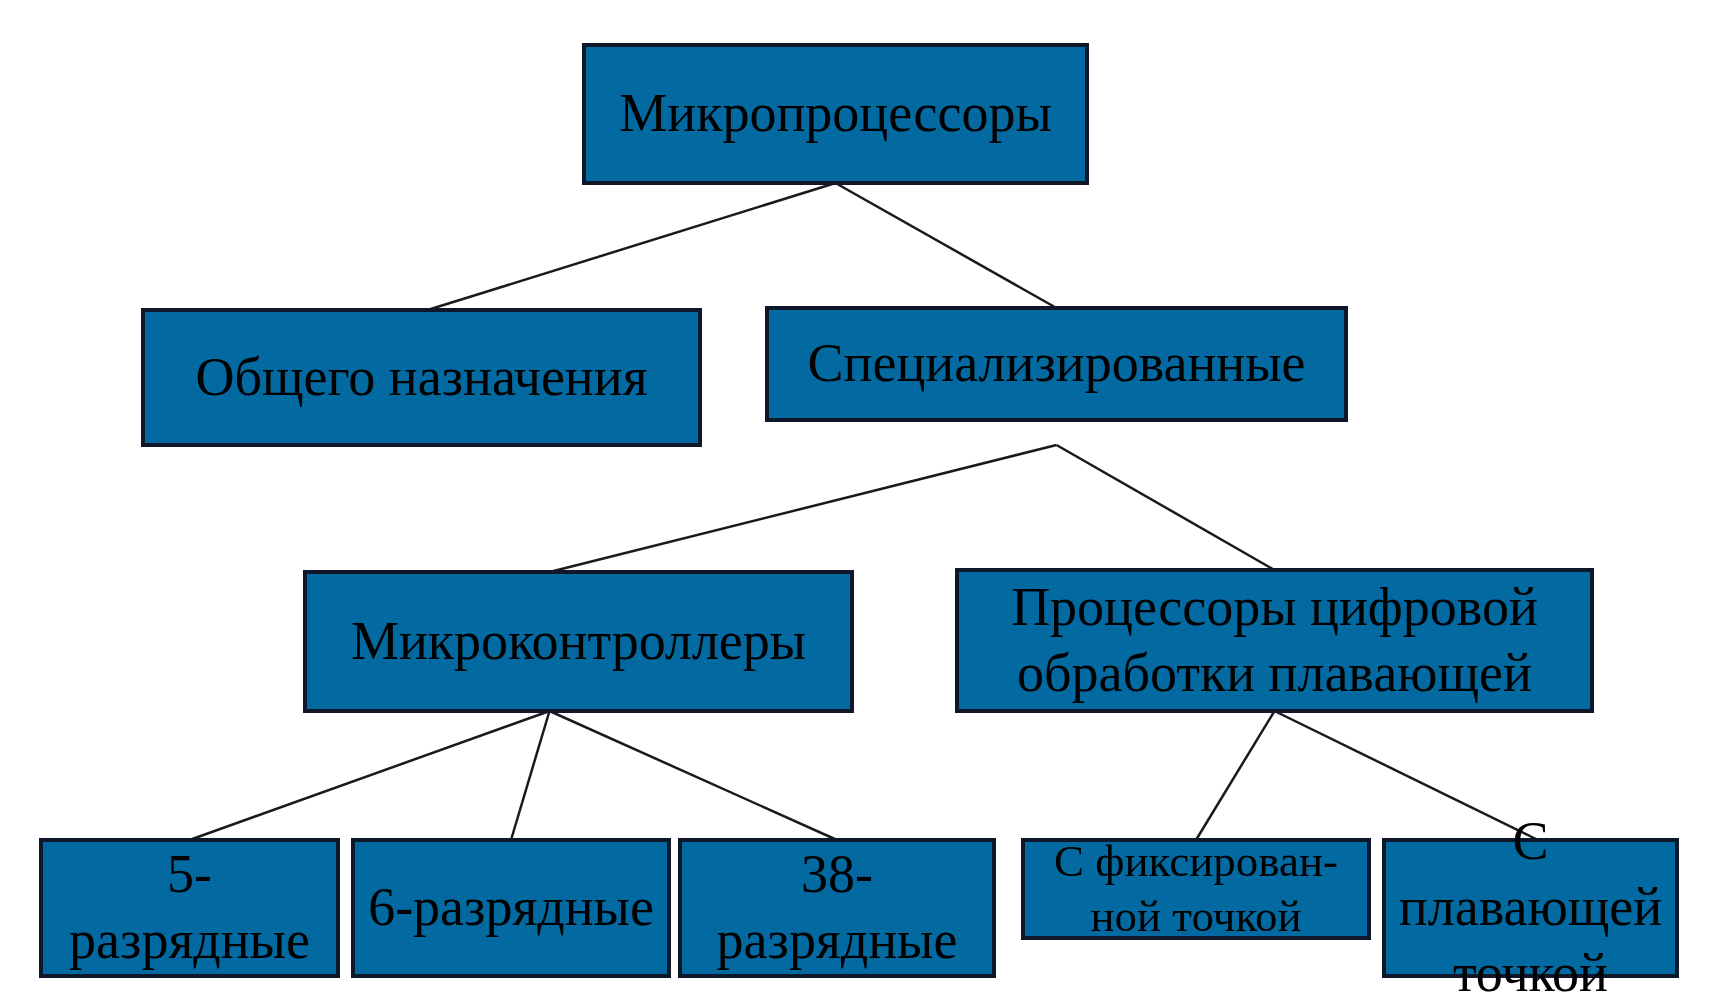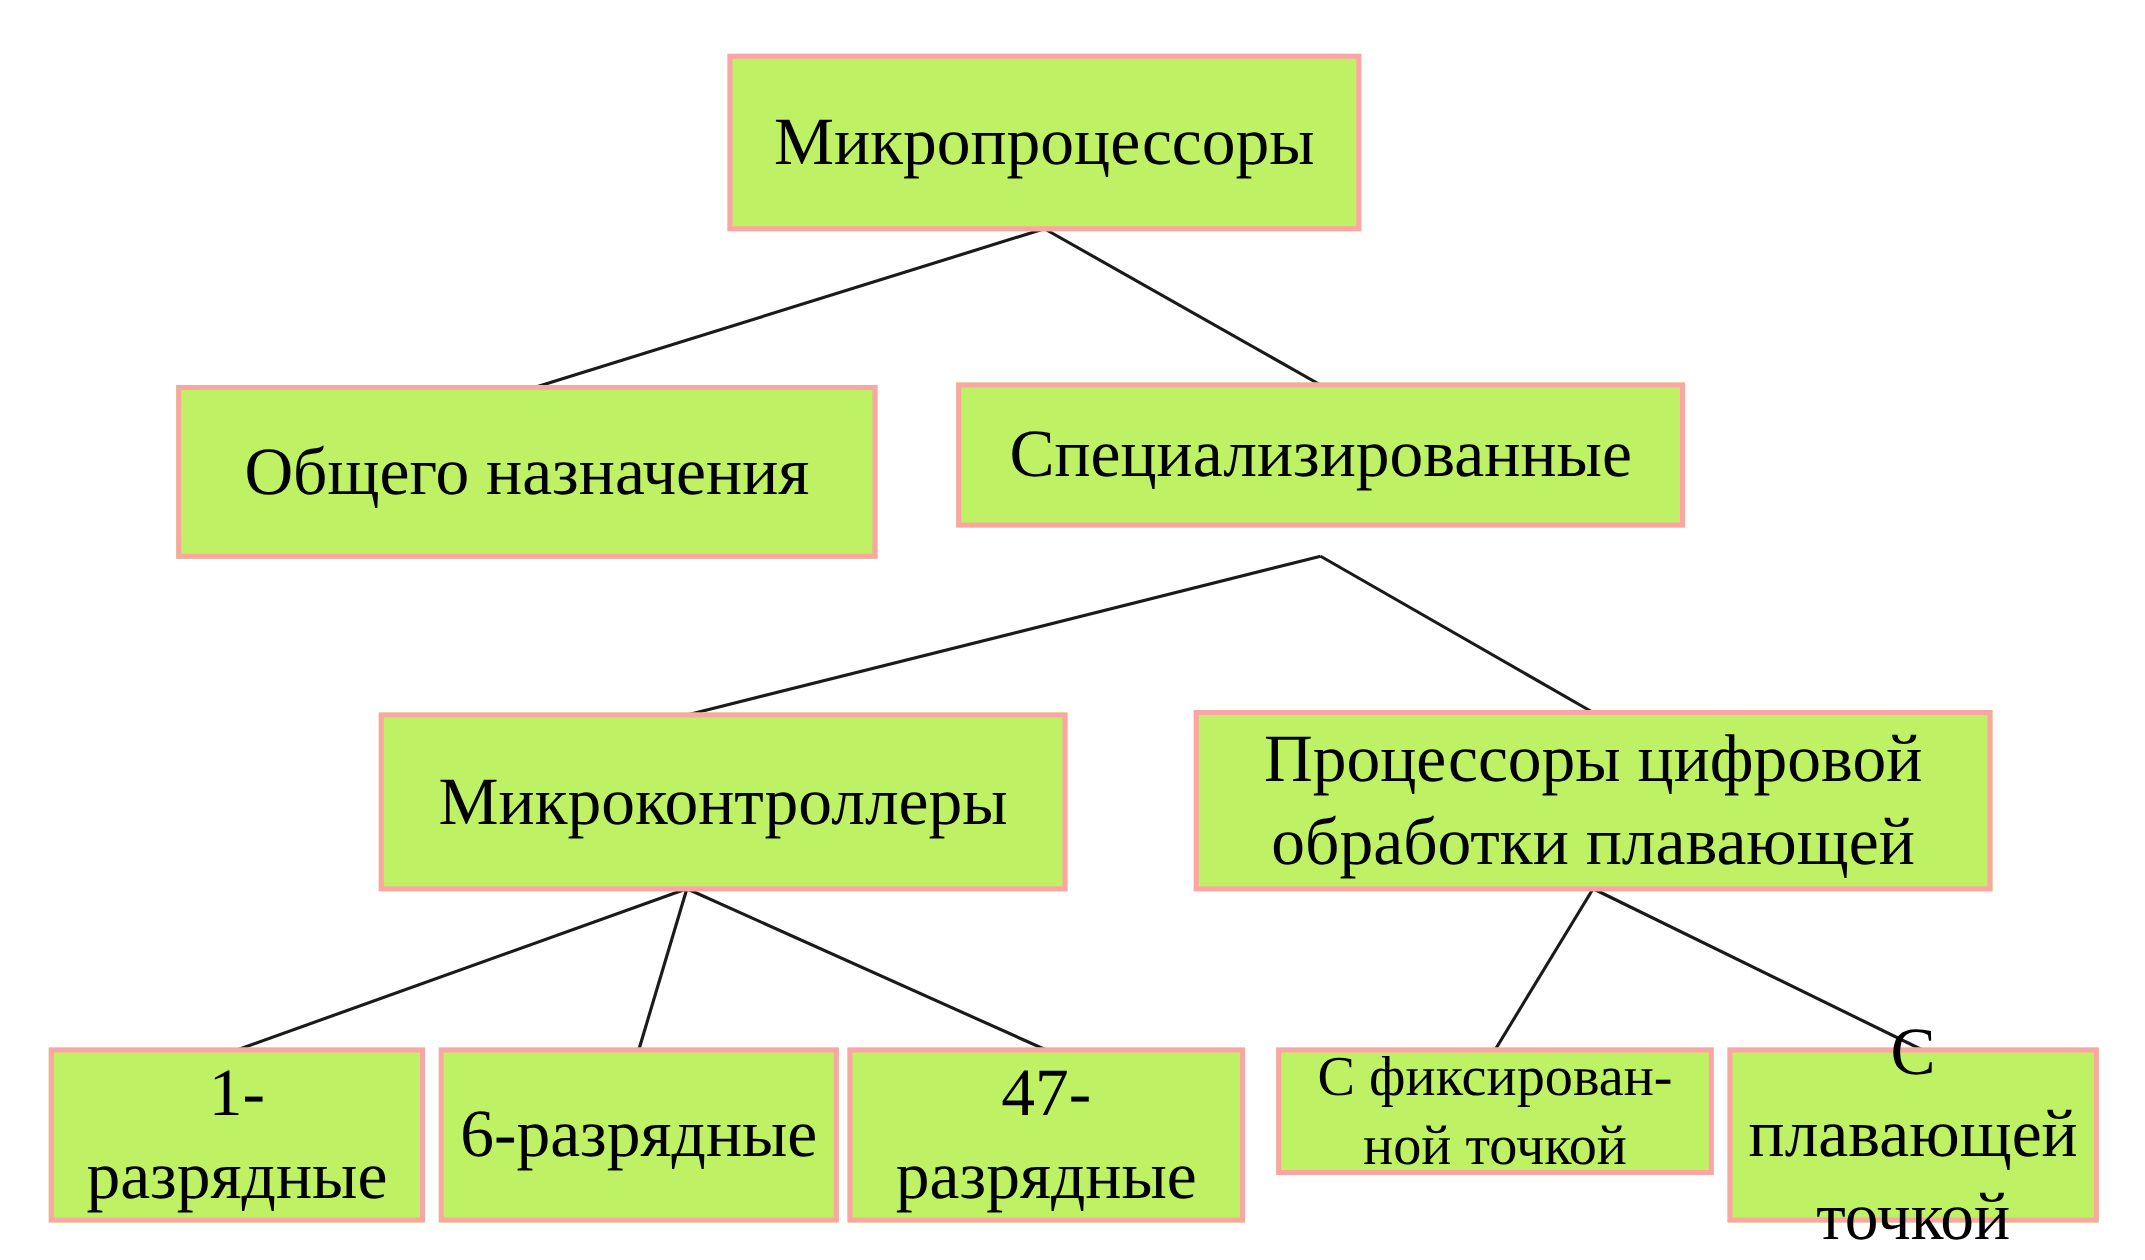--- a/index.html
+++ b/index.html
@@ -19,22 +19,22 @@
     position: absolute;
     left: 0;
     top: 0;
     width: 1716px;
     height: 1008px;
     z-index: 1;
   }
   .node {
     position: absolute;
     box-sizing: border-box;
-    border: 4px solid #fca5a5;
-    background: #bef264;
+    border: 4px solid #0f172a;
+    background: #0369a1;
     display: flex;
     align-items: center;
     justify-content: center;
     text-align: center;
     z-index: 2;
     color: #000000;
     font-size: 54px;
     line-height: 1.22;
   }
   .node .label {
@@ -85,29 +85,29 @@
   <div class="node" id="node-mcu">
     <span class="label">Микроконтроллеры</span>
   </div>
 
   <div class="node" id="node-dsp">
     <span class="label">Процессоры цифровой
 обработки плавающей</span>
   </div>
 
   <div class="node" id="node-bit8">
-    <span class="label">1-разрядные</span>
+    <span class="label">5-разрядные</span>
   </div>
 
   <div class="node" id="node-bit16">
     <span class="label">6-разрядные</span>
   </div>
 
   <div class="node" id="node-bit32">
-    <span class="label">47-разрядные</span>
+    <span class="label">38-разрядные</span>
   </div>
 
   <div class="node" id="node-fixed">
     <span class="label">С фиксирован-
 ной точкой</span>
   </div>
 
   <div class="node" id="node-float">
     <span class="label">С плавающей
 точкой</span>

